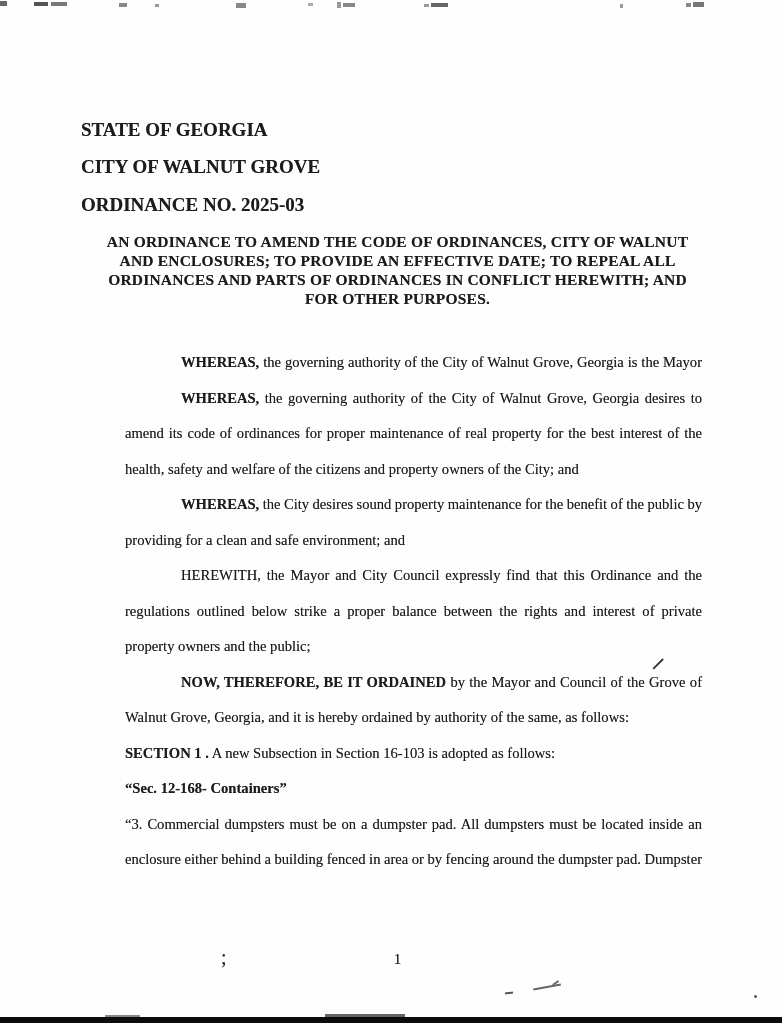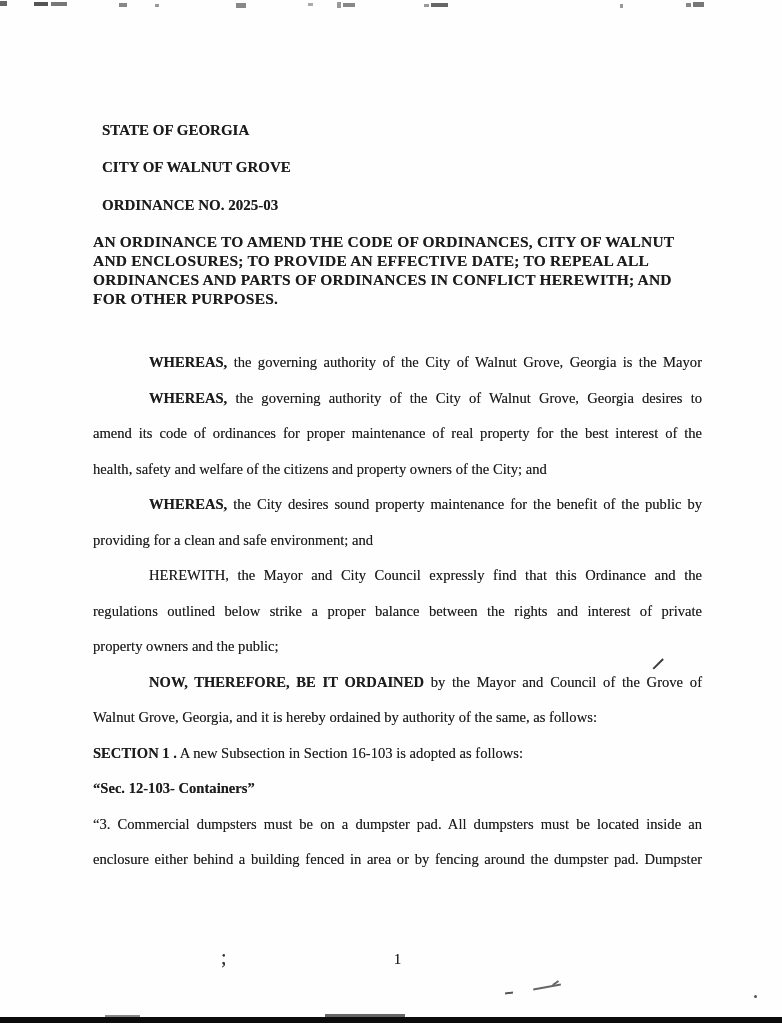--- a/index.html
+++ b/index.html
@@ -8,36 +8,36 @@
     width:782px;height:1024px;
     background:#fefefe;
     overflow:hidden;
     font-family:"Liberation Serif","DejaVu Serif",serif;
     color:#1c1c1c;
   }
   
   .page .txt{ text-shadow:0 0 .5px rgba(25,25,25,.55); }
 
   .hline{
-    position:absolute;left:102px;width:609px;
-    font-weight:700;font-size:15px;line-height:18px;
+    position:absolute;left:81px;width:609px;
+    font-weight:700;font-size:19px;line-height:18px;
   }
   .centered{ }
 
   .title-block{
     position:absolute;left:93px;top:232px;width:609px;
     font-weight:700;font-size:15.5px;letter-spacing:.2px;
   }
-  .title-line{ height:19px;line-height:19px;text-align:left; }
+  .title-line{ height:19px;line-height:19px;text-align:center; }
 
   .body-block{
     position:absolute;left:93px;top:345px;width:609px;
     font-size:14.6px;
   }
-  .bl{ height:35.5px;line-height:35.5px; }
+  .bl{ height:35.5px;line-height:35.5px;margin-left:32px; }
   .bl .b{ font-weight:700; }
   .ind{ text-indent:56px; }
   .j{ text-align:justify;text-align-last:justify;word-spacing:-2px; }
 
   .footer-pageno{
     position:absolute;left:93px;top:950px;width:609px;
     text-align:center;font-size:15px;line-height:18px;
   }
   .stray-semicolon{
     position:absolute;left:221px;top:946px;
@@ -89,21 +89,21 @@
     <div class="bl j"><span class="b"></span><span>amend its code of ordinances for proper maintenance of real property for the best interest of the</span></div>
     <div class="bl"><span class="b"></span><span>health, safety and welfare of the citizens and property owners of the City; and</span></div>
     <div class="bl j ind"><span class="b">WHEREAS,</span><span> the City desires sound property maintenance for the benefit of the public by</span></div>
     <div class="bl"><span class="b"></span><span>providing for a clean and safe environment; and</span></div>
     <div class="bl j ind"><span class="b"></span><span>HEREWITH, the Mayor and City Council expressly find that this Ordinance and the</span></div>
     <div class="bl j"><span class="b"></span><span>regulations outlined below strike a proper balance between the rights and interest of private</span></div>
     <div class="bl"><span class="b"></span><span>property owners and the public;</span></div>
     <div class="bl j ind"><span class="b">NOW, THEREFORE, BE IT ORDAINED</span><span> by the Mayor and Council of the Grove of</span></div>
     <div class="bl"><span class="b"></span><span>Walnut Grove, Georgia, and it is hereby ordained by authority of the same, as follows:</span></div>
     <div class="bl"><span class="b">SECTION 1 .</span><span> A new Subsection in Section 16-103 is adopted as follows:</span></div>
-    <div class="bl"><span class="b">“Sec. 12-103- Containers”</span><span></span></div>
+    <div class="bl"><span class="b">“Sec. 12-168- Containers”</span><span></span></div>
     <div class="bl j"><span class="b"></span><span>“3. Commercial dumpsters must be on a dumpster pad. All dumpsters must be located inside an</span></div>
     <div class="bl j"><span class="b"></span><span>enclosure either behind a building fenced in area or by fencing around the dumpster pad.  Dumpster</span></div>
   </div>
 
   <div class="stray-semicolon txt">;</div>
 
   <div class="footer-pageno txt">1</div>
 
   <div class="art" style="left:651px;top:663px;width:14px;height:1.5px;background:#3a3a3a;transform:rotate(-45deg)"></div>
 

